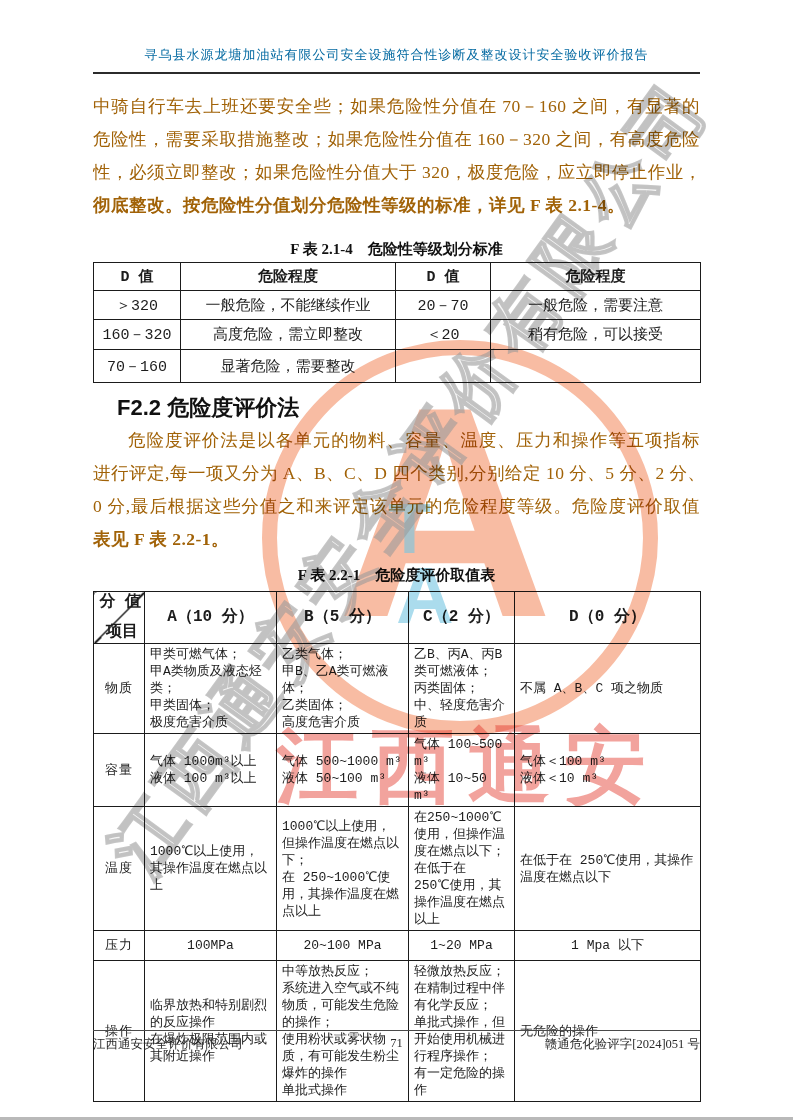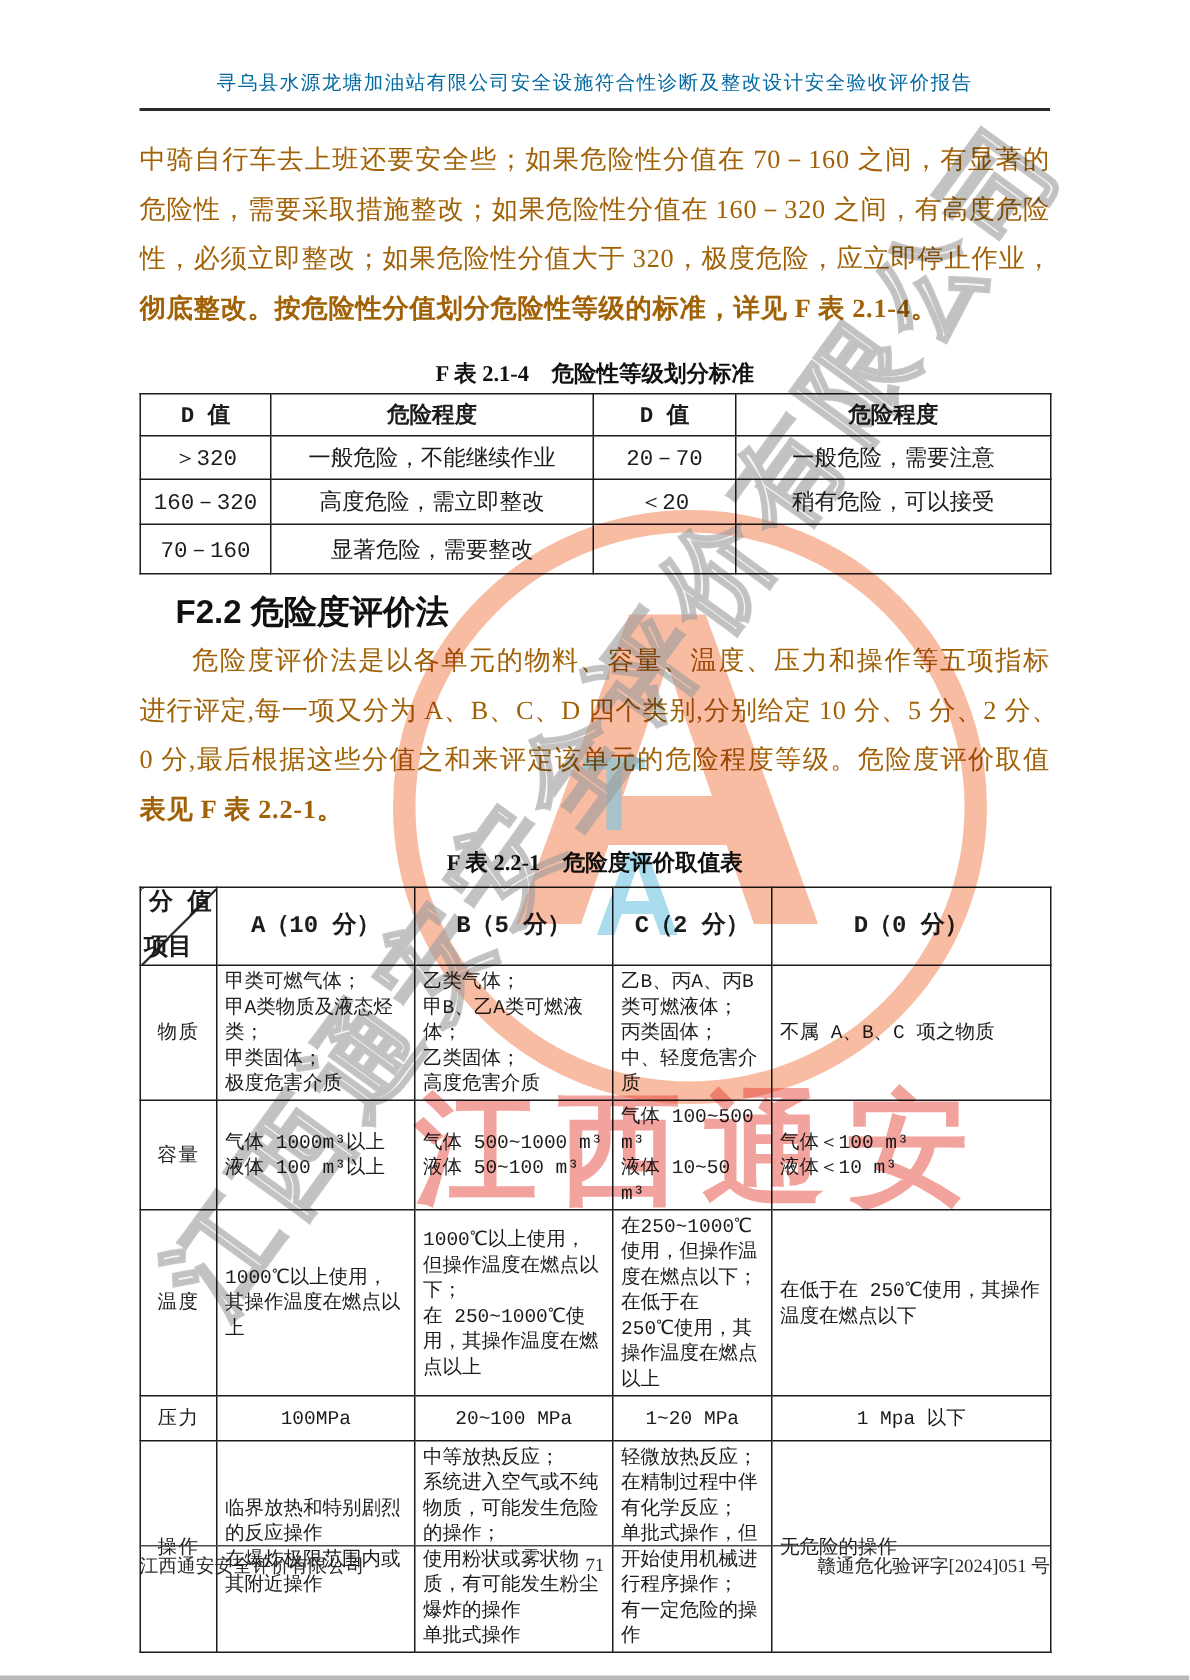--- a/index.html
+++ b/index.html
@@ -38,21 +38,21 @@
   .t2 .thead td{font-weight:bold; text-align:center; vertical-align:middle; font-size:16px;}
   .t2 td.rl{text-align:center; vertical-align:middle; letter-spacing:1px;}
   .t2 td.dc{text-align:left; vertical-align:middle;}
   .t2 tr.ctr td.dc{text-align:center;}
   
   .corner{
     position:relative; padding:0; font-weight:bold; font-size:12.5px;
     background:linear-gradient(to bottom right,transparent calc(50% - .8px),#1b1b1b calc(50% - .8px),#1b1b1b calc(50% + .8px),transparent calc(50% + .8px));
   }
   .c-top{position:absolute; top:2px; right:3px;}
-  .c-bot{position:absolute; bottom:2px; left:2px;}
+  .c-bot{position:absolute; bottom:2px; left:12px;}
   
   .ftr-rule{position:absolute; top:1030px; left:93px; width:607px; height:1px; background:#4a4a4a;}
   .ftr{position:absolute; top:1036px; left:93px; width:607px; font-size:12.5px; color:#2a2a2a;}
   .ftr .f-left{position:absolute; left:0;}
   .ftr .pg{position:absolute; left:50%; transform:translateX(-50%);}
   .ftr .f-right{position:absolute; right:0;}
   .scan-edge{position:absolute; left:0; bottom:0; width:100%; height:3px; background:#b9b9b9;}
   
   .wm{position:absolute; inset:0; pointer-events:none; mix-blend-mode:multiply;}
   .wm-ring{

